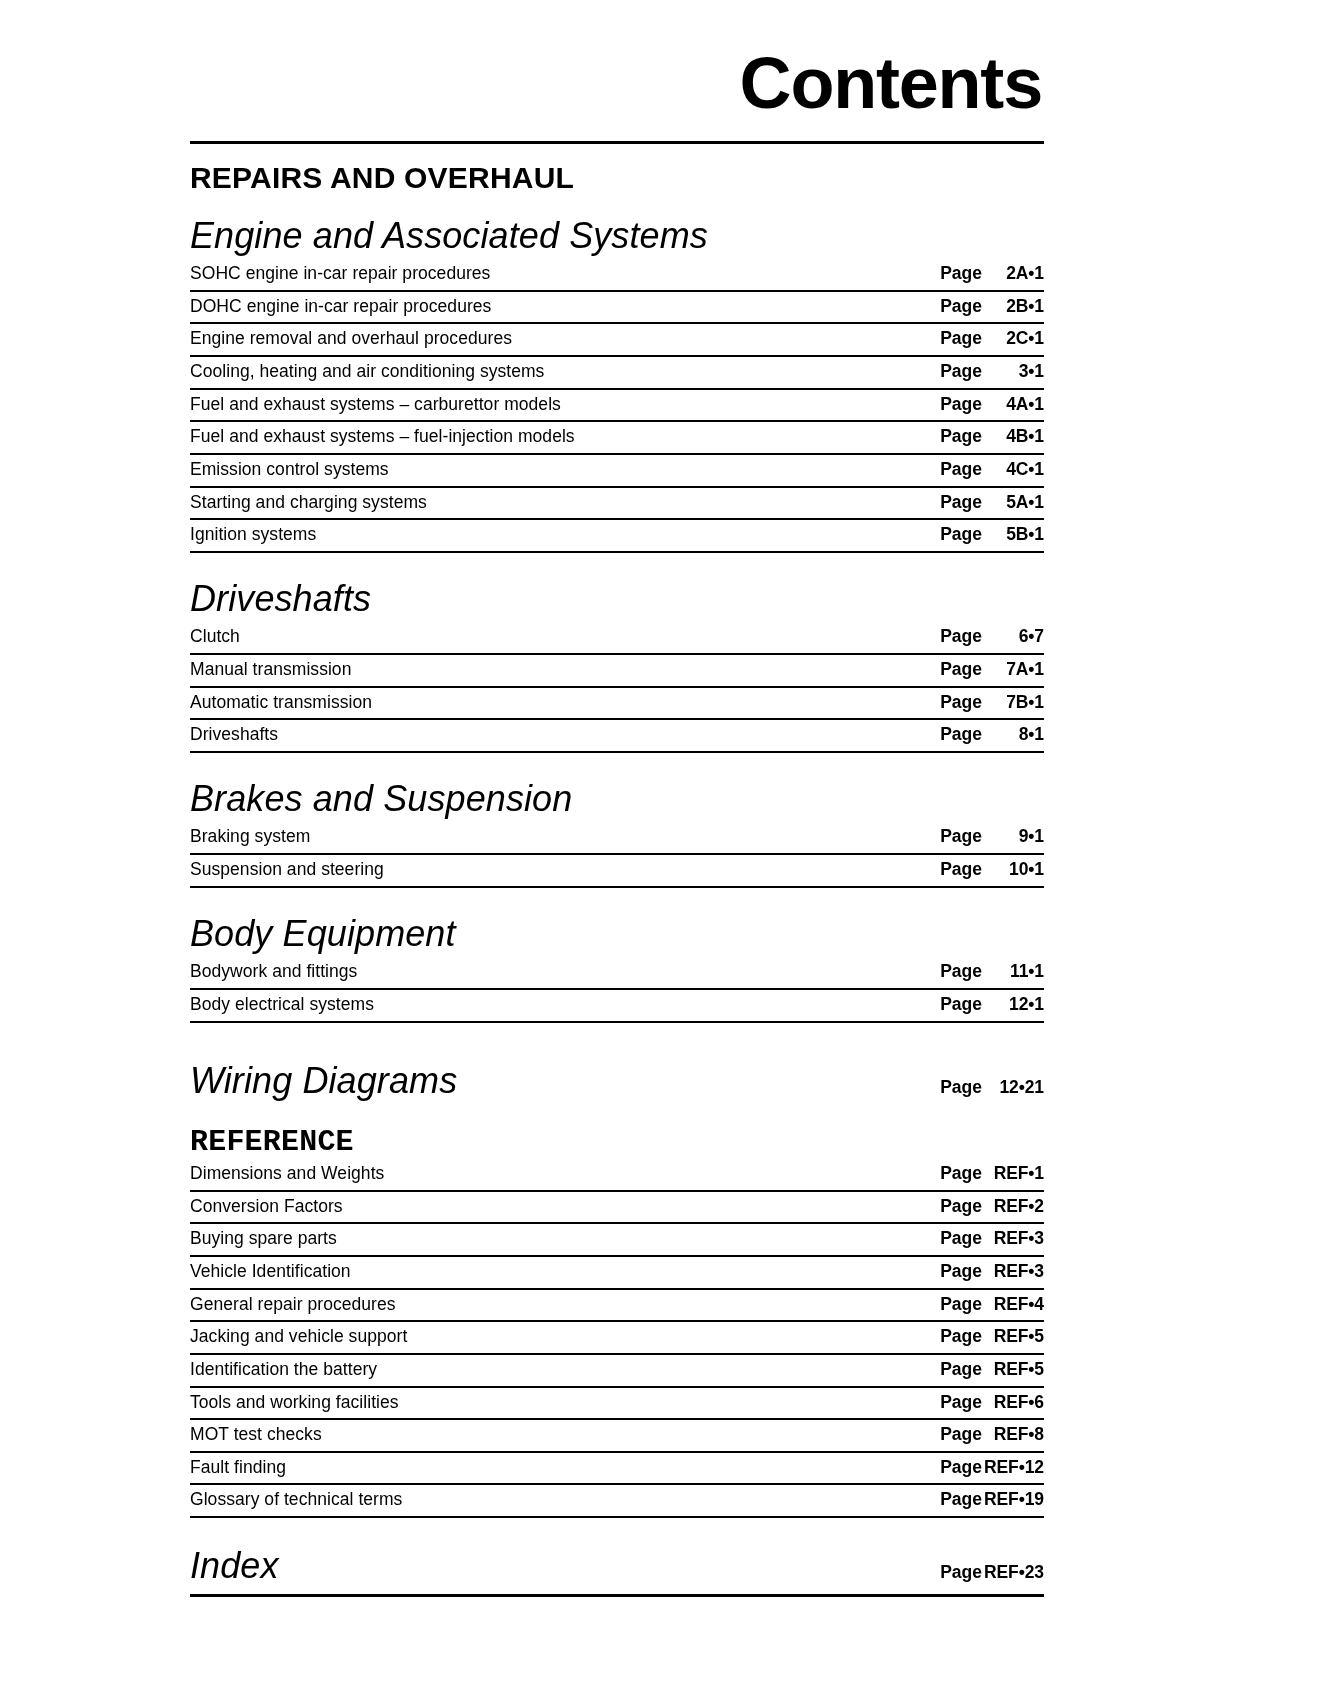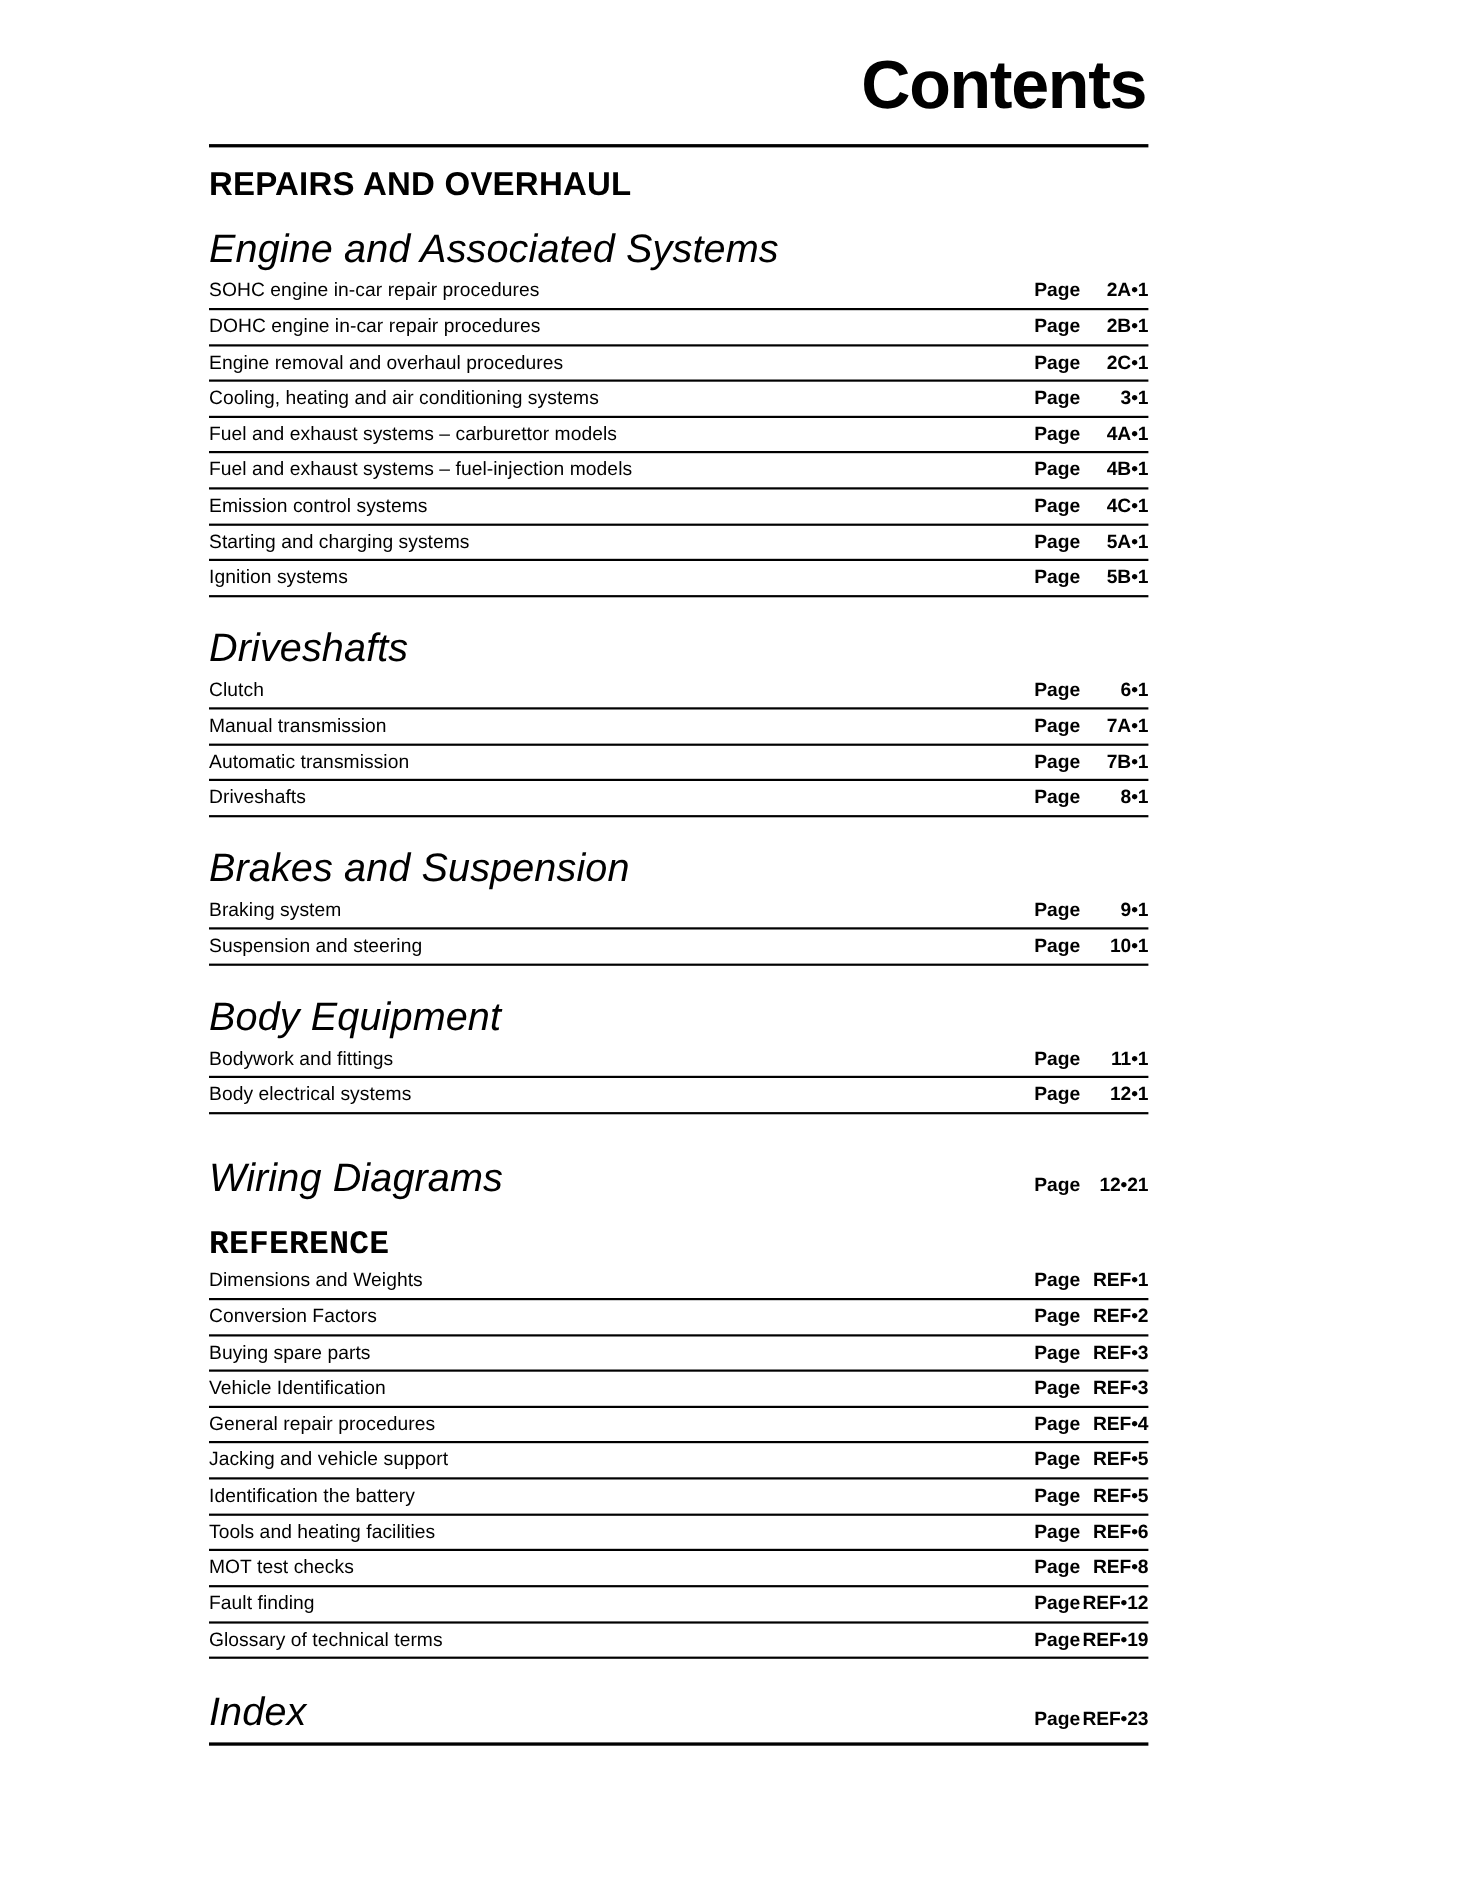--- a/index.html
+++ b/index.html
@@ -20,21 +20,21 @@
     height: 1707px;
     box-sizing: border-box;
     padding: 0 292px 0 190px;
   }
   
   .masthead {
     padding-top: 48px;
   }
   .contents-title {
     text-align: right;
-    font-size: 62px;
+    font-size: 72px;
     font-weight: bold;
     letter-spacing: -1.2px;
     line-height: 0.98;
     margin: 0;
     padding-right: 2px;
   }
   .rule-top {
     border-top: 3px solid #000;
     margin-top: 22px;
   }
@@ -210,21 +210,21 @@
     </ul>
   </div>
 
   <div class="group">
     <h3 class="section-heading">Driveshafts</h3>
     <ul class="entries">
       <li class="entry">
         <span class="entry-title">Clutch</span>
         <span class="entry-page">
           <span class="page-label">Page</span>
-          <span class="page-ref">6•1</span>
+          <span class="page-ref">6•7</span>
         </span>
       </li>
       <li class="entry">
         <span class="entry-title">Manual transmission</span>
         <span class="entry-page">
           <span class="page-label">Page</span>
           <span class="page-ref">7A•1</span>
         </span>
       </li>
       <li class="entry">
@@ -338,21 +338,21 @@
       </span>
     </li>
     <li class="entry">
       <span class="entry-title">Identification the battery</span>
       <span class="entry-page">
         <span class="page-label">Page</span>
         <span class="page-ref">REF•5</span>
       </span>
     </li>
     <li class="entry">
-      <span class="entry-title">Tools and heating facilities</span>
+      <span class="entry-title">Tools and working facilities</span>
       <span class="entry-page">
         <span class="page-label">Page</span>
         <span class="page-ref">REF•6</span>
       </span>
     </li>
     <li class="entry">
       <span class="entry-title">MOT test checks</span>
       <span class="entry-page">
         <span class="page-label">Page</span>
         <span class="page-ref">REF•8</span>

